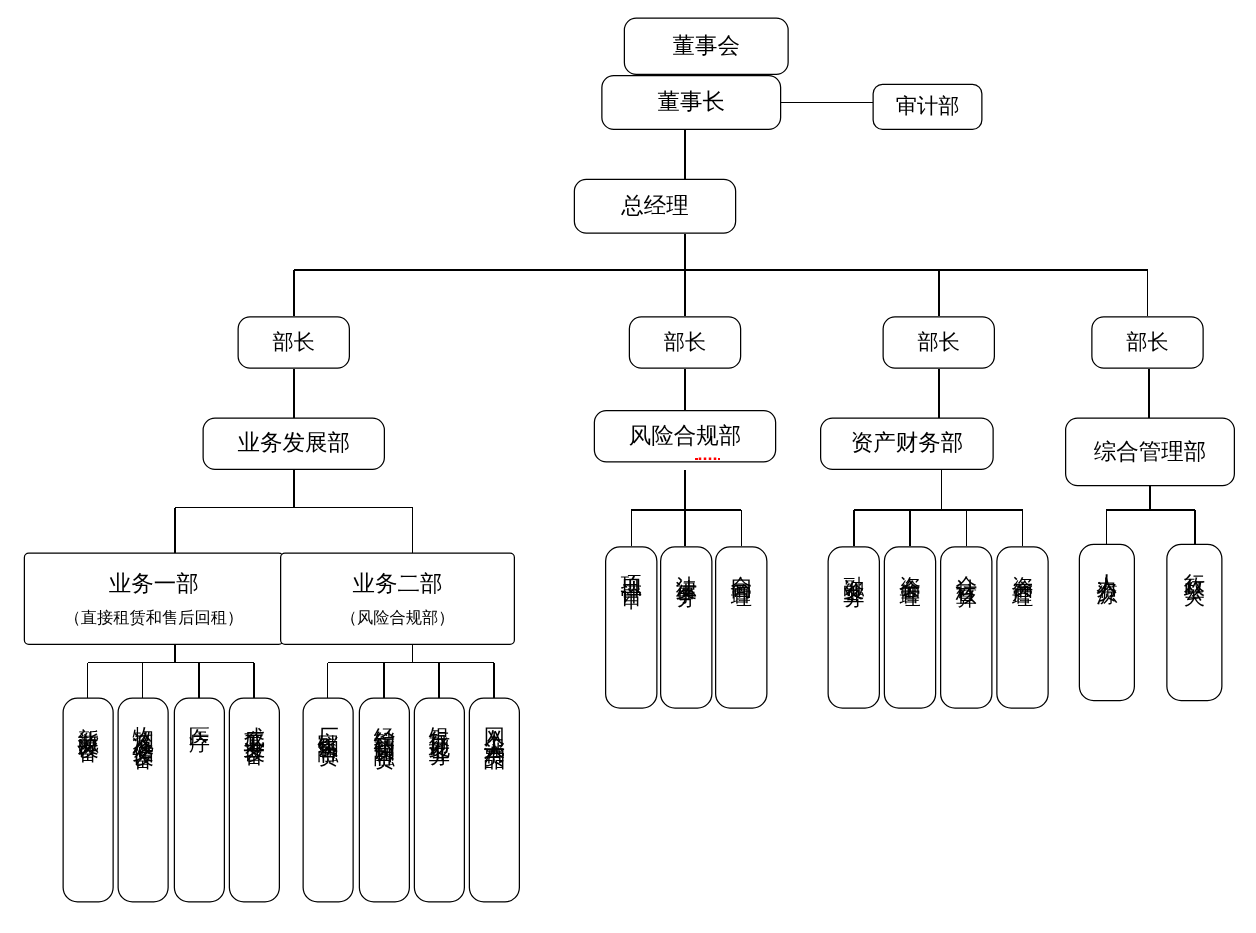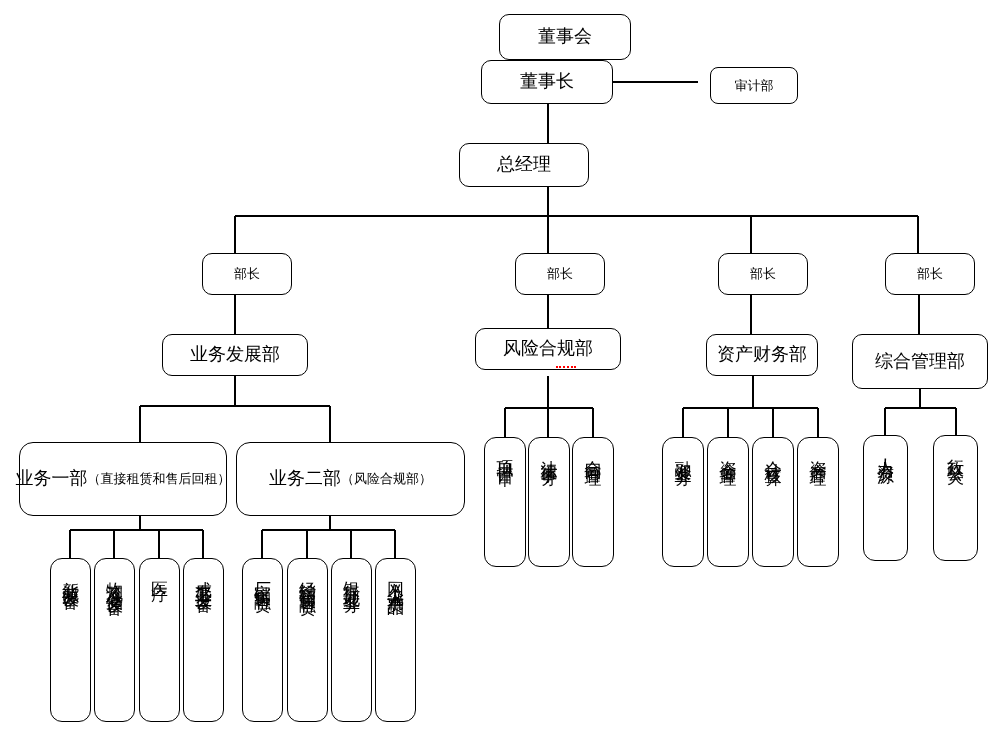--- a/index.html
+++ b/index.html
@@ -12,22 +12,22 @@
   }
   .wires{position:absolute;left:0;top:0;}
   .wires path{stroke:var(--line,#000000);stroke-width:1.2;fill:none;}
   .node{
     position:absolute;box-sizing:border-box;
     border:1.5px solid var(--box-border,#000000);
     border-radius:10px;background:var(--background,#ffffff);
     display:flex;align-items:center;justify-content:center;
     font-size:18px;line-height:1.2;white-space:nowrap;
   }
-  .sm{font-size:13px;margin-left:12px;}
-  .bu{flex-direction:row;border-radius:14px;line-height:1.65;}
+  .sm{font-size:17px;}
+  .bu{flex-direction:column;border-radius:4px;line-height:1.65;}
   .bu-sub{font-size:13px;}
   .v{border-radius:12px;align-items:flex-start;padding-top:9px;font-size:17px;}
   .v .vt{writing-mode:vertical-rl;text-orientation:upright;letter-spacing:3px;line-height:1;white-space:normal;}
   .squiggle{
     position:absolute;width:20px;height:4px;
     border-bottom:2px dotted var(--spellcheck,#ff0000);
   }
 </style>
 </head>
 <body style="--line: #000000; --box-border: #000000; --background: #ffffff; --spellcheck: #ff0000;">
@@ -43,40 +43,40 @@
              M235 295 V334 M548 295 V334 M751 295 V334 M919 295 V334
              M235 376 V406 M140 406 H330 M140 406 V442 M330 406 V442
              M140 516 V530 M70 530 H203 M70 530 V558 M114 530 V558 M159 530 V558 M203 530 V558
              M330 516 V530 M262 530 H395 M262 530 V558 M307 530 V558 M351 530 V558 M395 530 V558
              M548 376 V437 M505 408 H593 M505 408 V437 M593 408 V437
              M753 376 V408 M683 408 H818 M683 408 V437 M728 408 V437 M773 408 V437 M818 408 V437
              M920 376 V408 M885 408 H956 M885 408 V435 M956 408 V435"></path>
   </svg>
 
   <div class="node" style="left:481px;top:14px;width:132px;height:46px;margin-left:18px;">董事会</div>
-  <div class="node" style="left:481px;top:60px;width:132px;height:44px;">董事长</div>
+  <div class="node" style="left:481px;top:60px;width:144px;height:44px;">董事长</div>
   <div class="node sm" style="left:698px;top:67px;width:88px;height:37px;border-radius:8px;">审计部</div>
   <div class="node" style="left:459px;top:143px;width:130px;height:44px;">总经理</div>
 
   <div class="node sm" style="left:190px;top:253px;width:90px;height:42px;">部长</div>
   <div class="node sm" style="left:503px;top:253px;width:90px;height:42px;">部长</div>
   <div class="node sm" style="left:706px;top:253px;width:90px;height:42px;">部长</div>
   <div class="node sm" style="left:873px;top:253px;width:90px;height:42px;">部长</div>
 
   <div class="node" style="left:162px;top:334px;width:146px;height:42px;">业务发展部</div>
   <div class="node" style="left:475px;top:328px;width:146px;height:42px;">风险合规部</div>
-  <div class="node" style="left:706px;top:334px;width:112px;height:42px;">资产财务部</div>
+  <div class="node" style="left:656px;top:334px;width:139px;height:42px;">资产财务部</div>
   <div class="node" style="left:852px;top:334px;width:136px;height:55px;">综合管理部</div>
   <div class="squiggle" style="left:556px;top:362px;"></div>
 
   <div class="node bu" style="left:19px;top:442px;width:208px;height:74px;">
     <div class="bu-title">业务一部</div>
     <div class="bu-sub">（直接租赁和售后回租）</div>
   </div>
-  <div class="node bu" style="left:236px;top:442px;width:229px;height:74px;justify-content:center;">
+  <div class="node bu" style="left:224px;top:442px;width:188px;height:74px;justify-content:center;">
     <div class="bu-title">业务二部</div>
     <div class="bu-sub">（风险合规部）</div>
   </div>
 
   <div class="node v" style="left:50px;top:558px;width:41px;height:164px;">
       <span class="vt">新能源设备</span>
     </div>
   <div class="node v" style="left:94px;top:558px;width:41px;height:164px;">
       <span class="vt">物流及仓储设备</span>
     </div>

